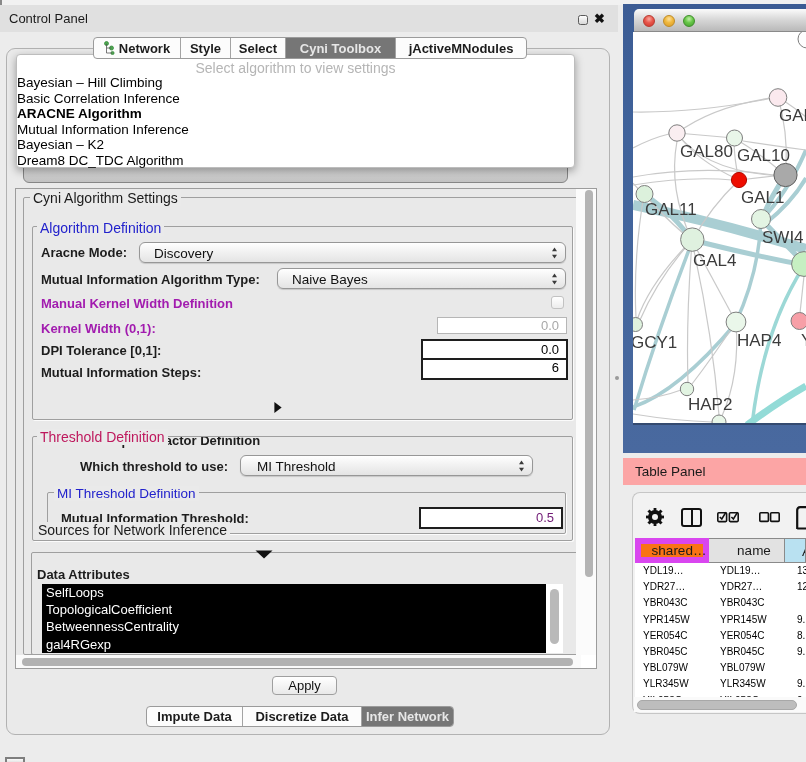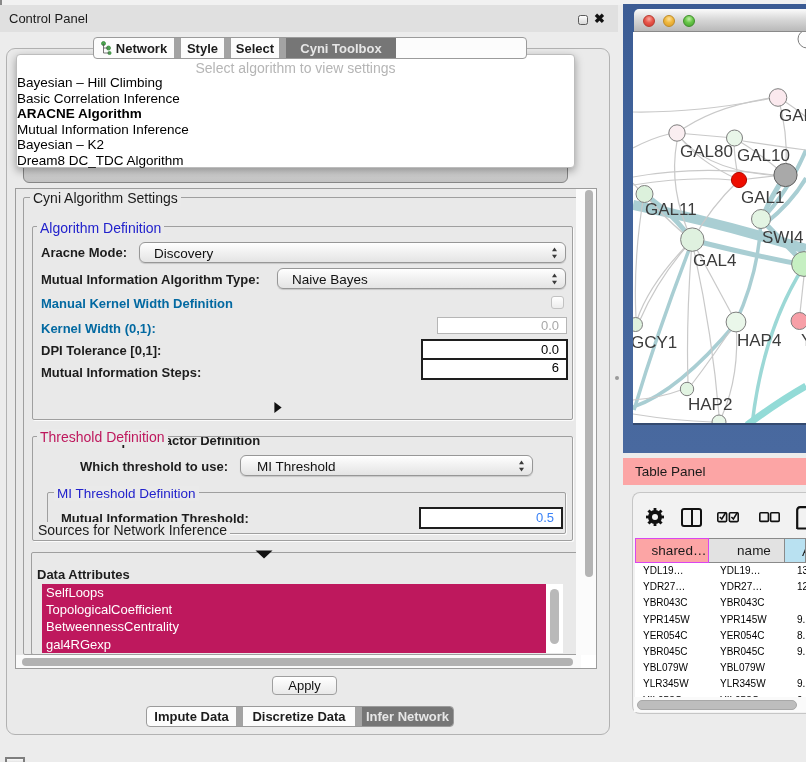--- a/index.html
+++ b/index.html
@@ -1,32 +1,32 @@
 <!DOCTYPE html>
 <html><head>
 <meta charset="utf-8">
 <style>
 * { margin:0; padding:0; box-sizing:border-box; }
 html,body { width:806px; height:762px; overflow:hidden; }
 body { font-family:"Liberation Sans", sans-serif; background:#ececec; position:relative; }
 .abs { position:absolute; }
 .lbl { font-weight:bold; font-size:13px; color:#1d1d1d; white-space:nowrap; }
-.lbl.dis { color:#0369a1; }
+.lbl.dis { color:#a21caf; }
 .combo { position:absolute; border:1px solid #979797; border-radius:6px;
   background:linear-gradient(#ffffff,#f2f2f2 45%,#e4e4e4); box-shadow:0 1px 1px rgba(0,0,0,0.15);
   font-size:13.5px; color:#111; }
 .combo .ctext { position:absolute; left:14px; top:50%; transform:translateY(-50%); white-space:nowrap; }
 .combo .arr { position:absolute; right:7px; top:50%; transform:translateY(-50%); width:7px; height:12px; }
 .tfield { position:absolute; background:#fff; font-size:13px; text-align:right; }
 .groupbox { position:absolute; border:1px solid #9f9f9f; border-radius:2px; box-shadow:1px 1px 0 rgba(255,255,255,0.8); }
 .gtitle { position:absolute; font-size:14px; background:#eaeaea; padding:0 3px; white-space:nowrap; }
 .tabbar { position:absolute; background:#fcfcfc; border:1px solid #9b9b9b; border-radius:4px;
   display:flex; align-items:stretch; overflow:hidden; }
 .tabseg { font-size:13px; font-weight:bold; color:#1c1c1c; display:flex; align-items:center; justify-content:center;
-  border-right:7px solid #a3a3a3; white-space:nowrap; }
+  border-right:1px solid #a3a3a3; white-space:nowrap; }
 .tabseg:last-child { border-right:none; }
 .tabseg.sel { background:#767676; color:#e7e7e7; }
 </style>
 </head>
 <body>
 
 <div class="abs" style="left:0;top:0;width:3px;height:5px;background:#666;"></div>
 <div class="abs" style="left:0;top:0;width:806px;height:5px;background:#f1f1f1;"></div>
 <div class="abs" style="left:0;top:0;width:2px;height:5px;background:#888;"></div>
 
@@ -90,32 +90,32 @@
   <svg class="arr" viewBox="0 0 7 12">
       <path d="M3.5 0.5 L6 4.2 L1 4.2 Z" fill="#3a3a3a"></path>
       <path d="M3.5 11.5 L6 7.8 L1 7.8 Z" fill="#3a3a3a"></path>
     </svg>
 </div>
 
 <div class="groupbox" style="left:47px;top:492px;width:519px;height:42px;"></div>
 <div class="gtitle" style="left:54px;top:486px;color:#2222cc;font-size:13.5px;">MI Threshold Definition</div>
 
 <div class="abs lbl" style="left:61px;top:511px;">Mutual Information Threshold:</div>
-<div class="tfield" style="left:419px;top:507px;width:144px;height:22px;border:2px solid #1e1e1e;color:#3b82f6;padding-right:7px;line-height:18px;">0.5</div>
+<div class="tfield" style="left:419px;top:507px;width:144px;height:22px;border:2px solid #1e1e1e;color:#701a75;padding-right:7px;line-height:18px;">0.5</div>
 
 <div class="groupbox" style="left:31px;top:552px;width:547px;height:103px;"></div>
 <div class="gtitle" style="left:35px;top:522px;color:#1b1b1b;">Sources for Network Inference</div>
 <svg class="abs" style="left:254px;top:549px;" width="20" height="11" viewBox="0 0 20 11">
     <path d="M1.5 1.5 L18.5 1.5 L10 9.5 Z" fill="#111"></path>
   </svg>
 
 <div class="abs lbl" style="left:37px;top:567px;">Data Attributes</div>
 
 <div class="abs" style="left:42px;top:584px;width:521px;height:69px;background:#fff;"></div>
-<div class="abs" style="left:42px;top:584px;width:504px;height:69px;background:#be185d;color:#fff;font-size:13px;line-height:17.2px;padding-left:4px;">
+<div class="abs" style="left:42px;top:584px;width:504px;height:69px;background:#000000;color:#fff;font-size:13px;line-height:17.2px;padding-left:4px;">
 SelfLoops<br>TopologicalCoefficient<br>BetweennessCentrality<br>gal4RGexp
 </div>
 <div class="abs" style="left:550px;top:589px;width:8.5px;height:55px;background:#b9b9b9;border-radius:4.5px;"></div>
 
 <div class="abs" style="left:16px;top:655px;width:565px;height:13px;background:#fafafa;"></div>
 <div class="abs" style="left:22px;top:657.5px;width:551px;height:8.5px;background:#b2b2b2;border-radius:4.5px;"></div>
 <div class="abs" style="left:581px;top:655px;width:15px;height:13px;background:#fff;"></div>
 
 <div class="abs" style="left:576px;top:189px;width:20px;height:466px;background:#fbfbfb;"></div>
 <div class="abs" style="left:584.5px;top:190px;width:8.5px;height:387px;background:#b4b4b4;border-radius:4.5px;"></div>
@@ -148,20 +148,21 @@
     <svg width="11" height="14" viewBox="0 0 11 14" style="margin-right:4px;">
         <circle cx="2.5" cy="2.5" r="2" fill="#4caf50" stroke="#2e7d32" stroke-width="0.7"></circle>
         <circle cx="7.5" cy="7" r="2" fill="#4caf50" stroke="#2e7d32" stroke-width="0.7"></circle>
         <circle cx="8.5" cy="12" r="1.6" fill="#4caf50" stroke="#2e7d32" stroke-width="0.7"></circle>
         <path d="M2.5 2.5 L2.5 12 M2.5 7 L7.5 7 M2.5 12 L8.5 12" stroke="#555" stroke-width="0.8" fill="none"></path>
       </svg>
     Network</div>
   <div class="tabseg" style="width:50px;">Style</div>
   <div class="tabseg" style="width:55px;">Select</div>
   <div class="tabseg sel" style="width:110px;text-align:right;">Cyni Toolbox</div>
+  <div class="tabseg" style="flex:1;">jActiveMNodules</div>
 </div>
 
 <div class="abs" style="left:615px;top:376px;width:4px;height:4px;background:#9a9a9a;border-radius:2px;"></div>
 
 <div class="abs" style="left:623px;top:4px;width:183px;height:449px;background:linear-gradient(#3c5c94,#40639b 30%,#49699f);"></div>
 
 <div class="abs" style="left:634px;top:9px;width:172px;height:23px;border-radius:5px 0 0 0;background:linear-gradient(#fbfbfb,#d6d6d6 50%,#b9b9b9);border-bottom:1px solid #8a8a8a;">
   <div class="abs" style="left:9px;top:6px;width:12px;height:12px;border-radius:6px;background:radial-gradient(circle at 50% 30%, #f8a9a0, #e8574c 45%, #cf352c);border:0.5px solid #b93b31;"></div>
   <div class="abs" style="left:29px;top:6px;width:12px;height:12px;border-radius:6px;background:radial-gradient(circle at 50% 30%, #fbe0a0, #f0b83c 45%, #d99b2b);border:0.5px solid #c08c26;"></div>
   <div class="abs" style="left:48.5px;top:6px;width:12px;height:12px;border-radius:6px;background:radial-gradient(circle at 50% 30%, #c2eea8, #67c748 45%, #459e30);border:0.5px solid #3f8f2b;"></div>
@@ -277,21 +278,21 @@
 </svg>
 <svg class="abs" style="left:759px;top:511.5px;" width="21" height="11" viewBox="0 0 21 11">
   <rect x="0.8" y="0.8" width="8.6" height="8.6" rx="1" fill="none" stroke="#111" stroke-width="1.6"></rect>
   <rect x="11.6" y="0.8" width="8.6" height="8.6" rx="1" fill="none" stroke="#111" stroke-width="1.6"></rect>
 </svg>
 <svg class="abs" style="left:796px;top:506px;" width="10" height="24" viewBox="0 0 10 24">
   <path d="M1.2 23 L1.2 4.2 Q1.2 1.2 4.2 1.2 L10 1.2 M1.2 22.5 L10 22.5" fill="none" stroke="#111" stroke-width="2.2"></path>
 </svg>
 
 <div class="abs" style="left:635px;top:538px;width:171px;height:25px;">
-  <div class="abs" style="left:0;top:0;width:74px;height:25px;background:#fca5a5;border:1px solid #d946ef;font-size:13.5px;color:#1a1a1a;display:flex;align-items:center;justify-content:center;padding-left:14px;">shared…</div>
+  <div class="abs" style="left:0;top:0;width:74px;height:25px;background:#f97316;border:6px solid #d946ef;font-size:13.5px;color:#1a1a1a;display:flex;align-items:center;justify-content:center;padding-left:14px;">shared…</div>
   <div class="abs" style="left:74px;top:0;width:76px;height:25px;background:#e2e2e2;border:1px solid #8a8a8a;border-left:none;font-size:13.5px;color:#1a1a1a;display:flex;align-items:center;justify-content:center;padding-left:15px;">name</div>
   <div class="abs" style="left:150px;top:0;width:21px;height:25px;background:#b9e1f1;border:1px solid #8a8a8a;border-left:none;overflow:hidden;">
       <span style="position:absolute;left:17px;top:5px;font-size:13.5px;color:#1a1a1a;">A</span>
     </div>
 </div>
 <div class="abs" style="left:635px;top:563px;width:171px;height:134px;background:#fff;overflow:hidden;font-size:10px;color:#000;">
   <div style="position:absolute;left:8px;top:0;line-height:16.2px;">YDL19…<br>YDR27…<br>YBR043C<br>YPR145W<br>YER054C<br>YBR045C<br>YBL079W<br>YLR345W<br>YIL053C</div>
   <div style="position:absolute;left:85px;top:0;line-height:16.2px;">YDL19…<br>YDR27…<br>YBR043C<br>YPR145W<br>YER054C<br>YBR045C<br>YBL079W<br>YLR345W<br>YIL053C</div>
   <div style="position:absolute;left:162px;top:0;line-height:16.2px;">13<br>12<br><br>9.<br>8.<br>9.<br><br>9.<br>9</div>
 </div>

